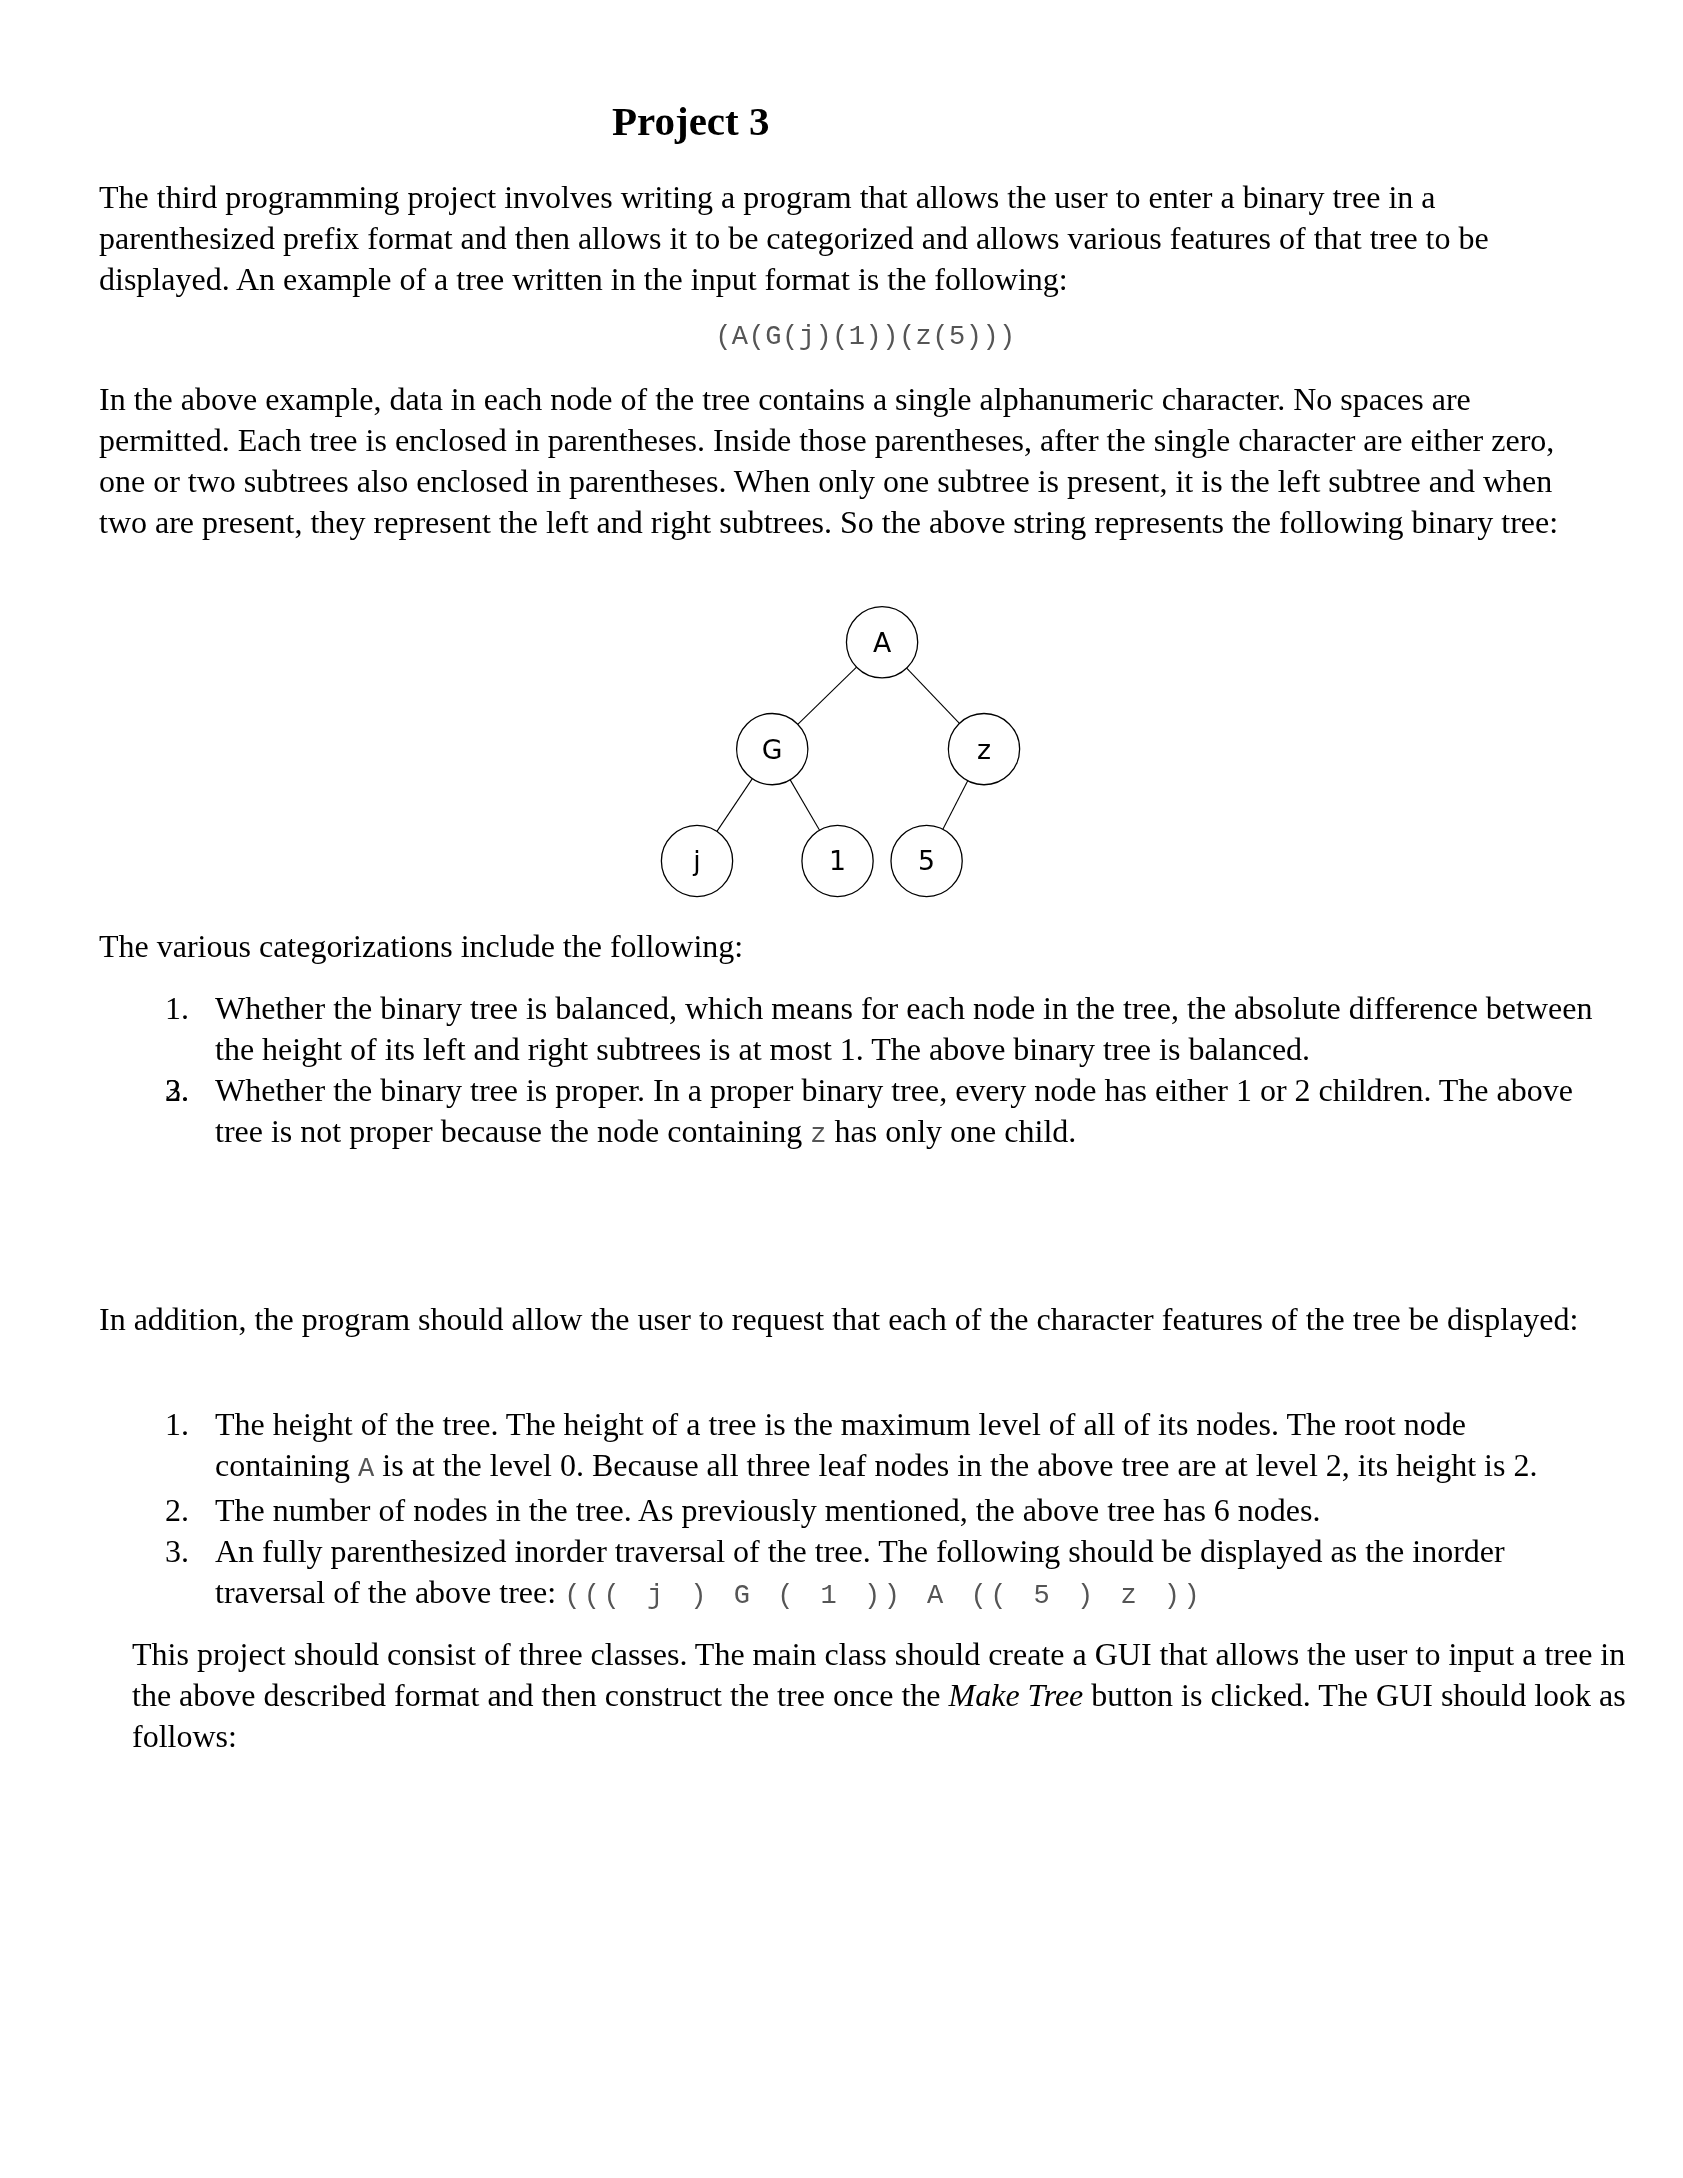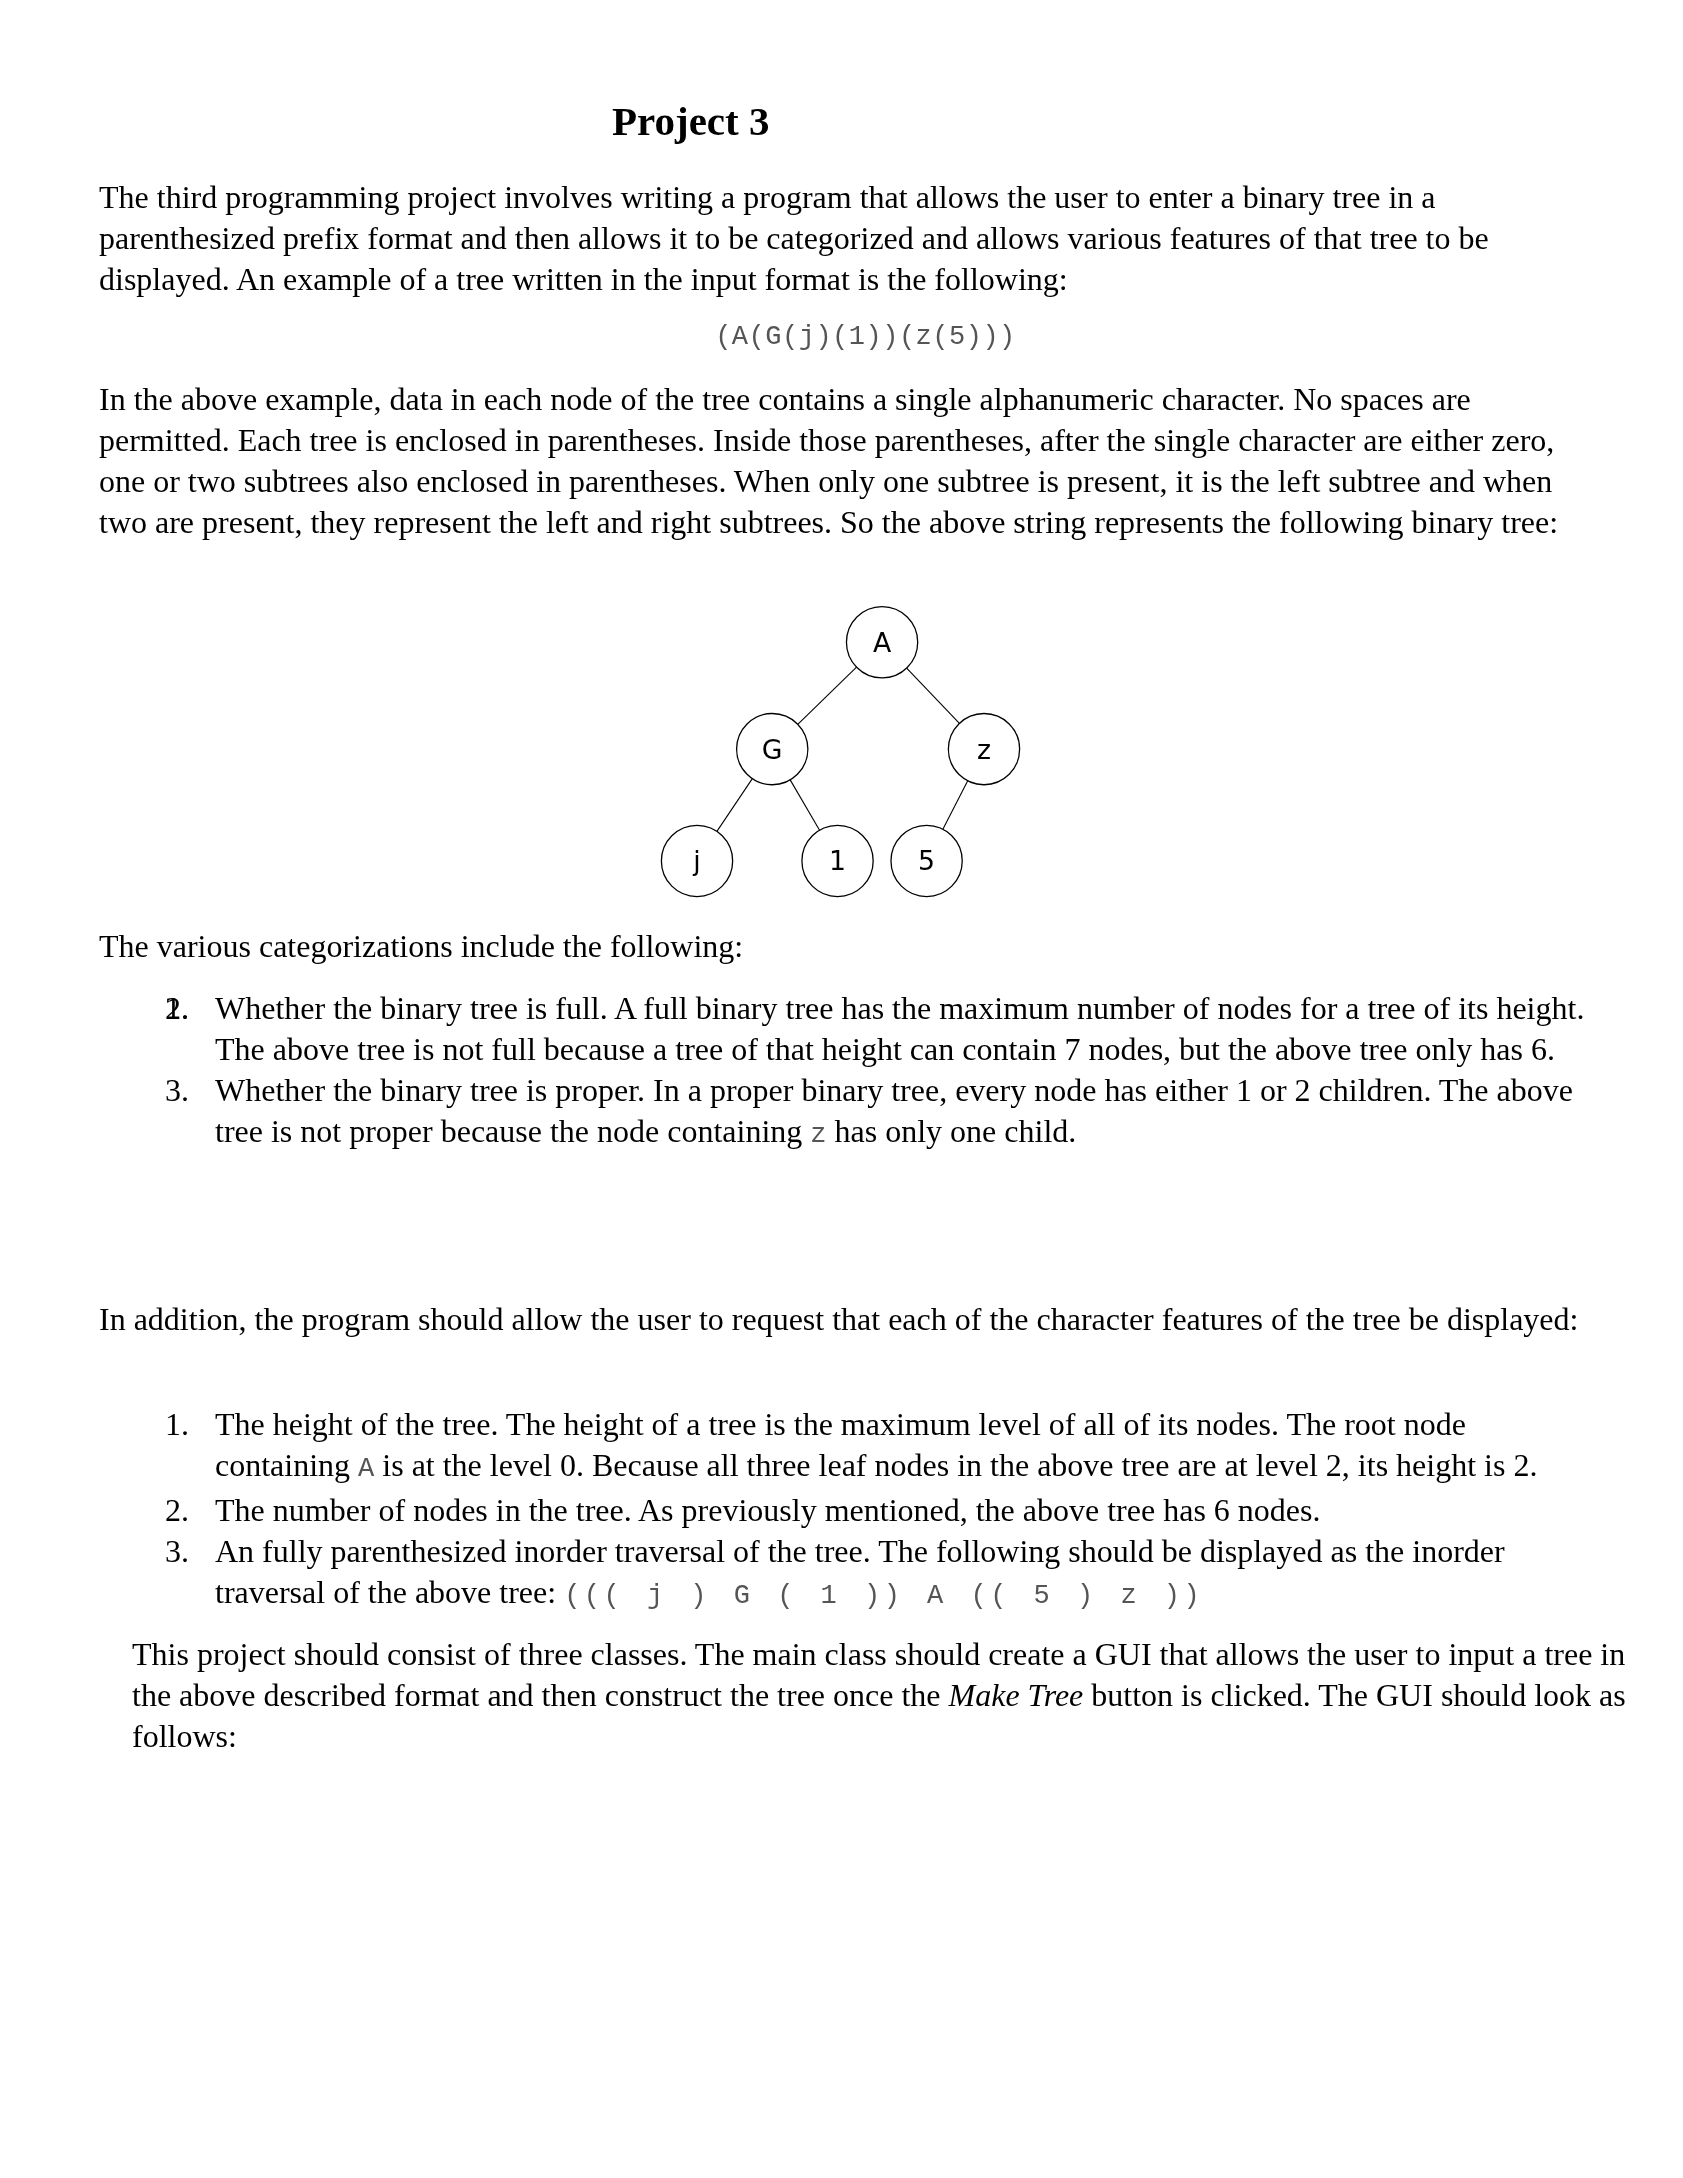--- a/index.html
+++ b/index.html
@@ -77,24 +77,24 @@
         <text x="936" y="870" class="node-label">5</text>
       </g>
     </g>
 </svg>
 
 <div class="para serif" style="top:926px;">The various categorizations include the following:</div>
 
 <ol class="list serif" style="top:988px;">
   <li>
     <span class="num">1.</span>
+    <span>Whether the binary tree is balanced, which means for each node in the tree, the absolute difference between the height of its left and right subtrees is at most 1. The above binary tree is balanced.</span>
   </li>
   <li>
     <span class="num">2.</span>
-    <span>Whether the binary tree is full. A full binary tree has the maximum number of nodes for a tree of its height. The above tree is not full because a tree of that height can contain 7 nodes, but the above tree only has 6.</span>
   </li>
   <li>
     <span class="num">3.</span>
     <span>Whether the binary tree is proper. In a proper binary tree, every node has either 1 or 2 children. The above tree is not proper because the node containing </span><span class="mono inline-code">z</span><span> has only one child.</span>
   </li>
 </ol>
 
 <div class="para serif" style="top:1299px;">In addition, the program should allow the user to request that each of the character features of the tree be displayed:</div>
 
 <ol class="list serif" style="top:1404px;">

